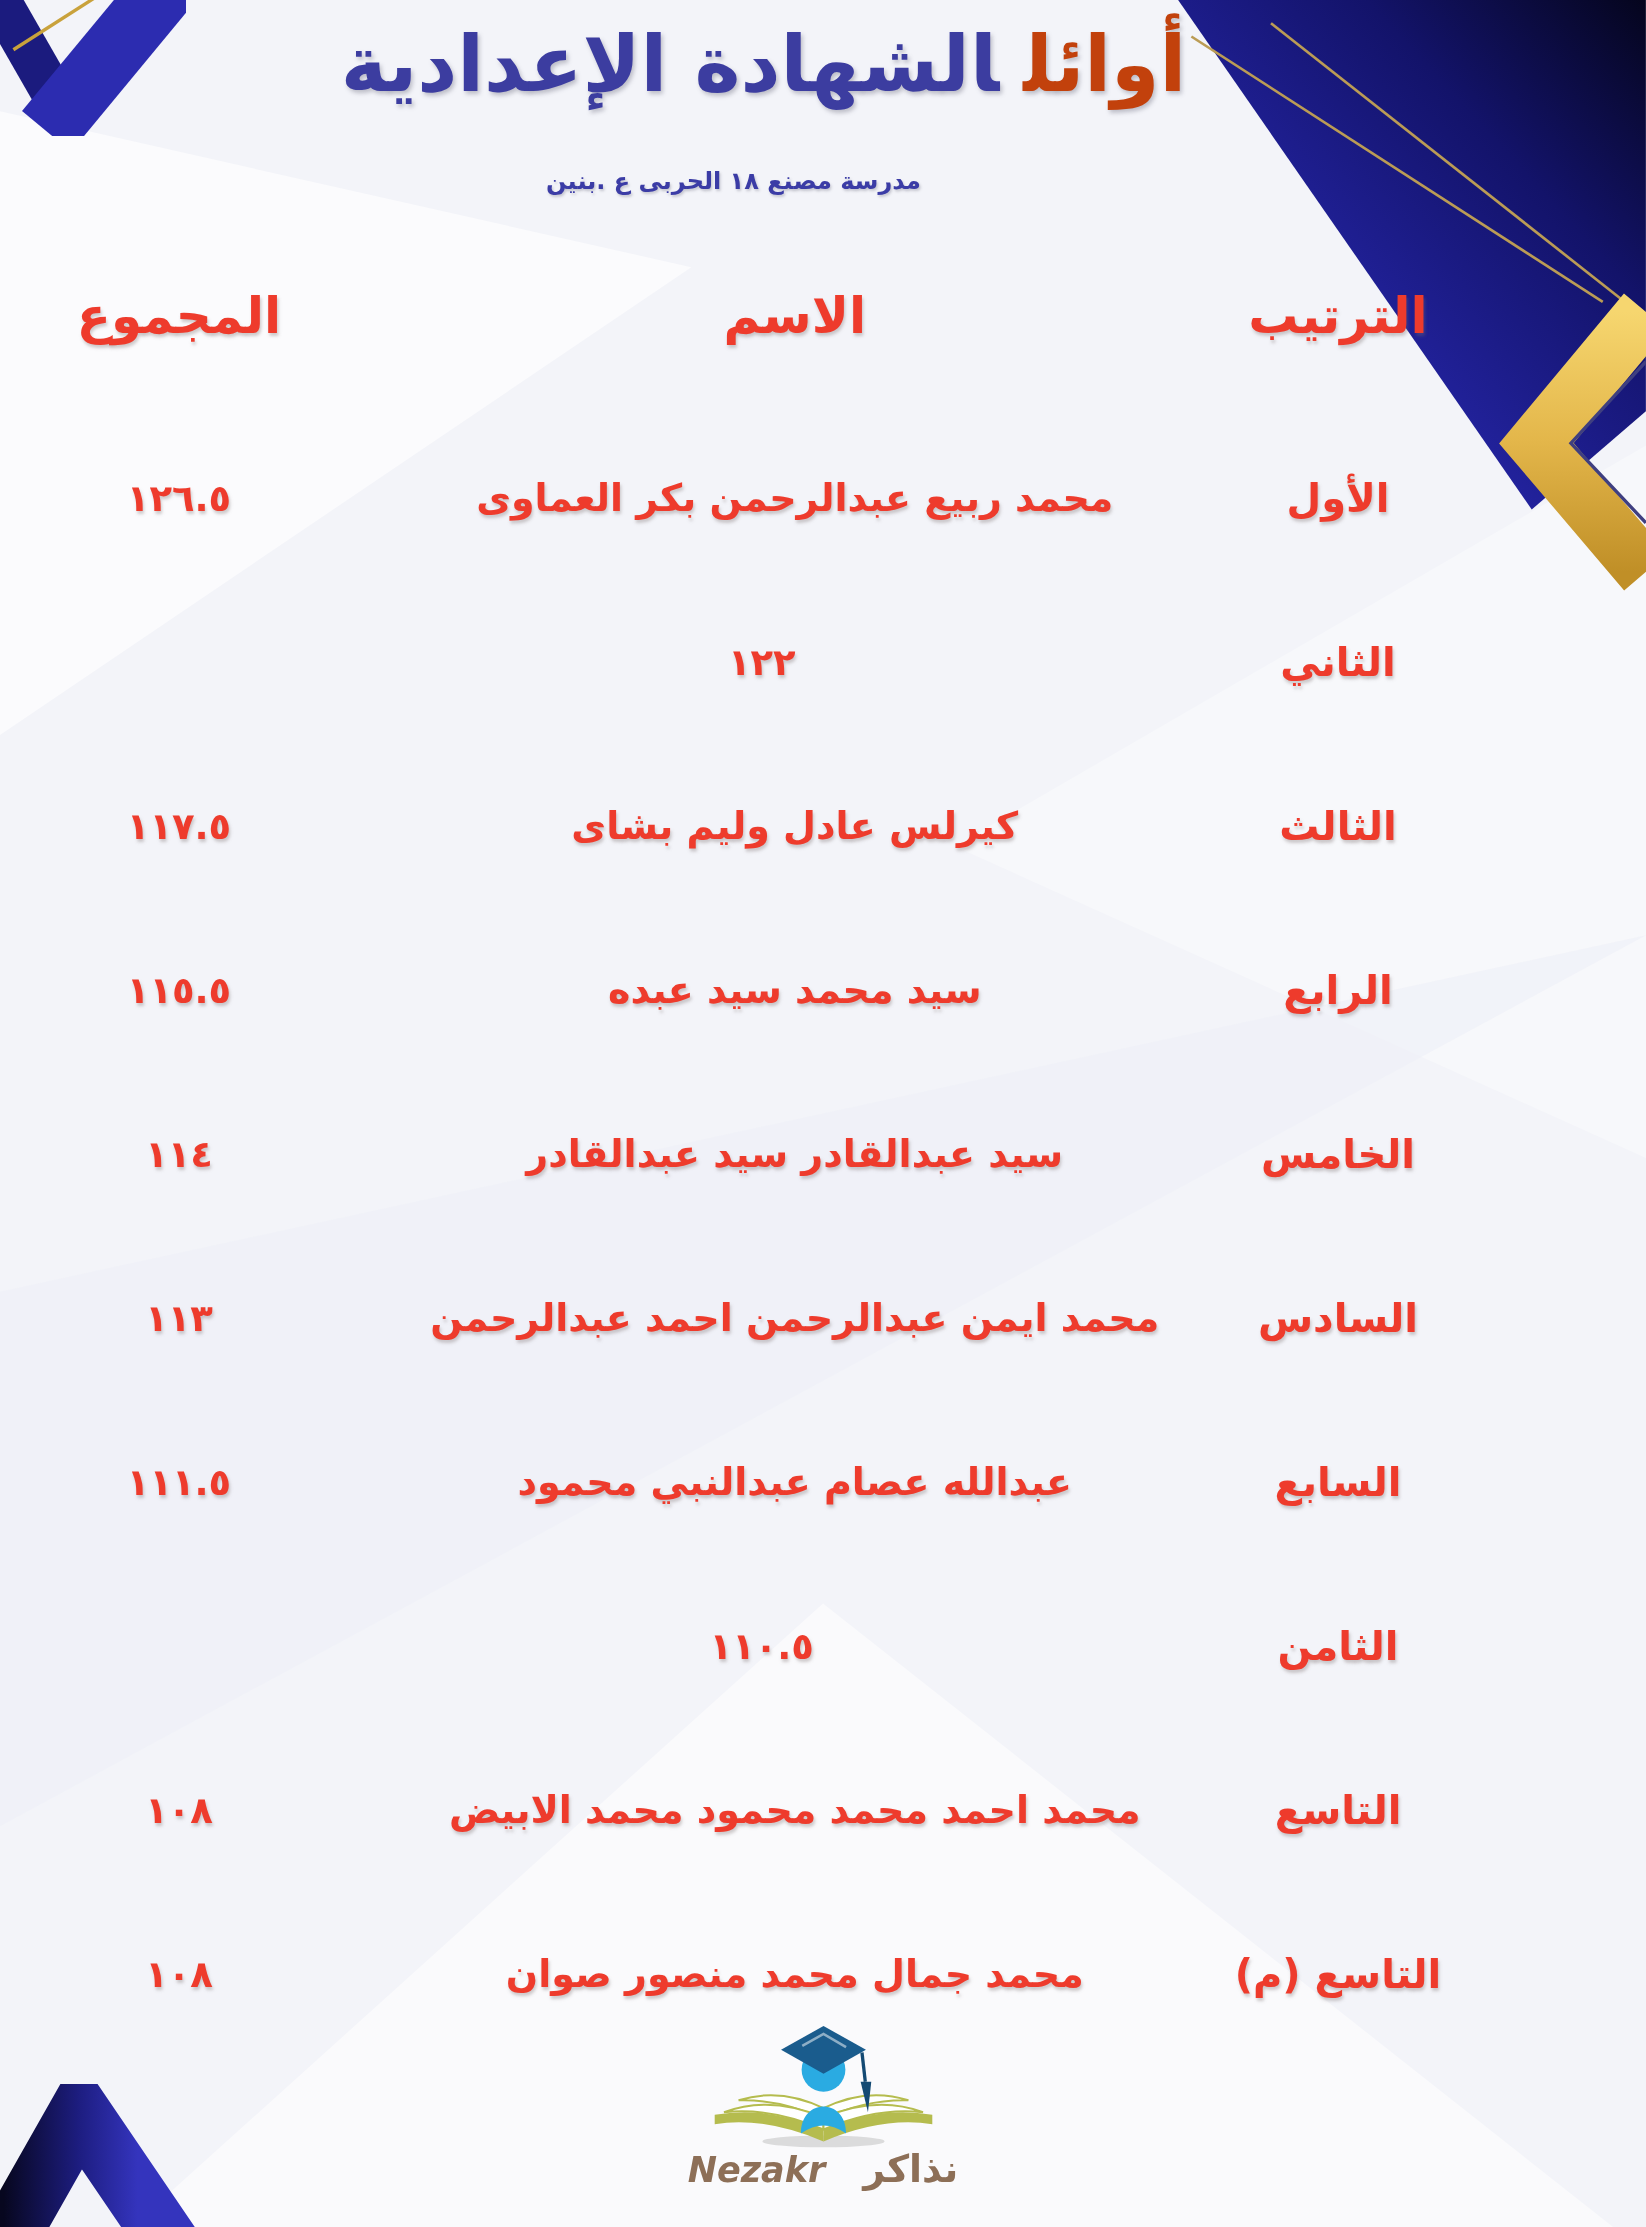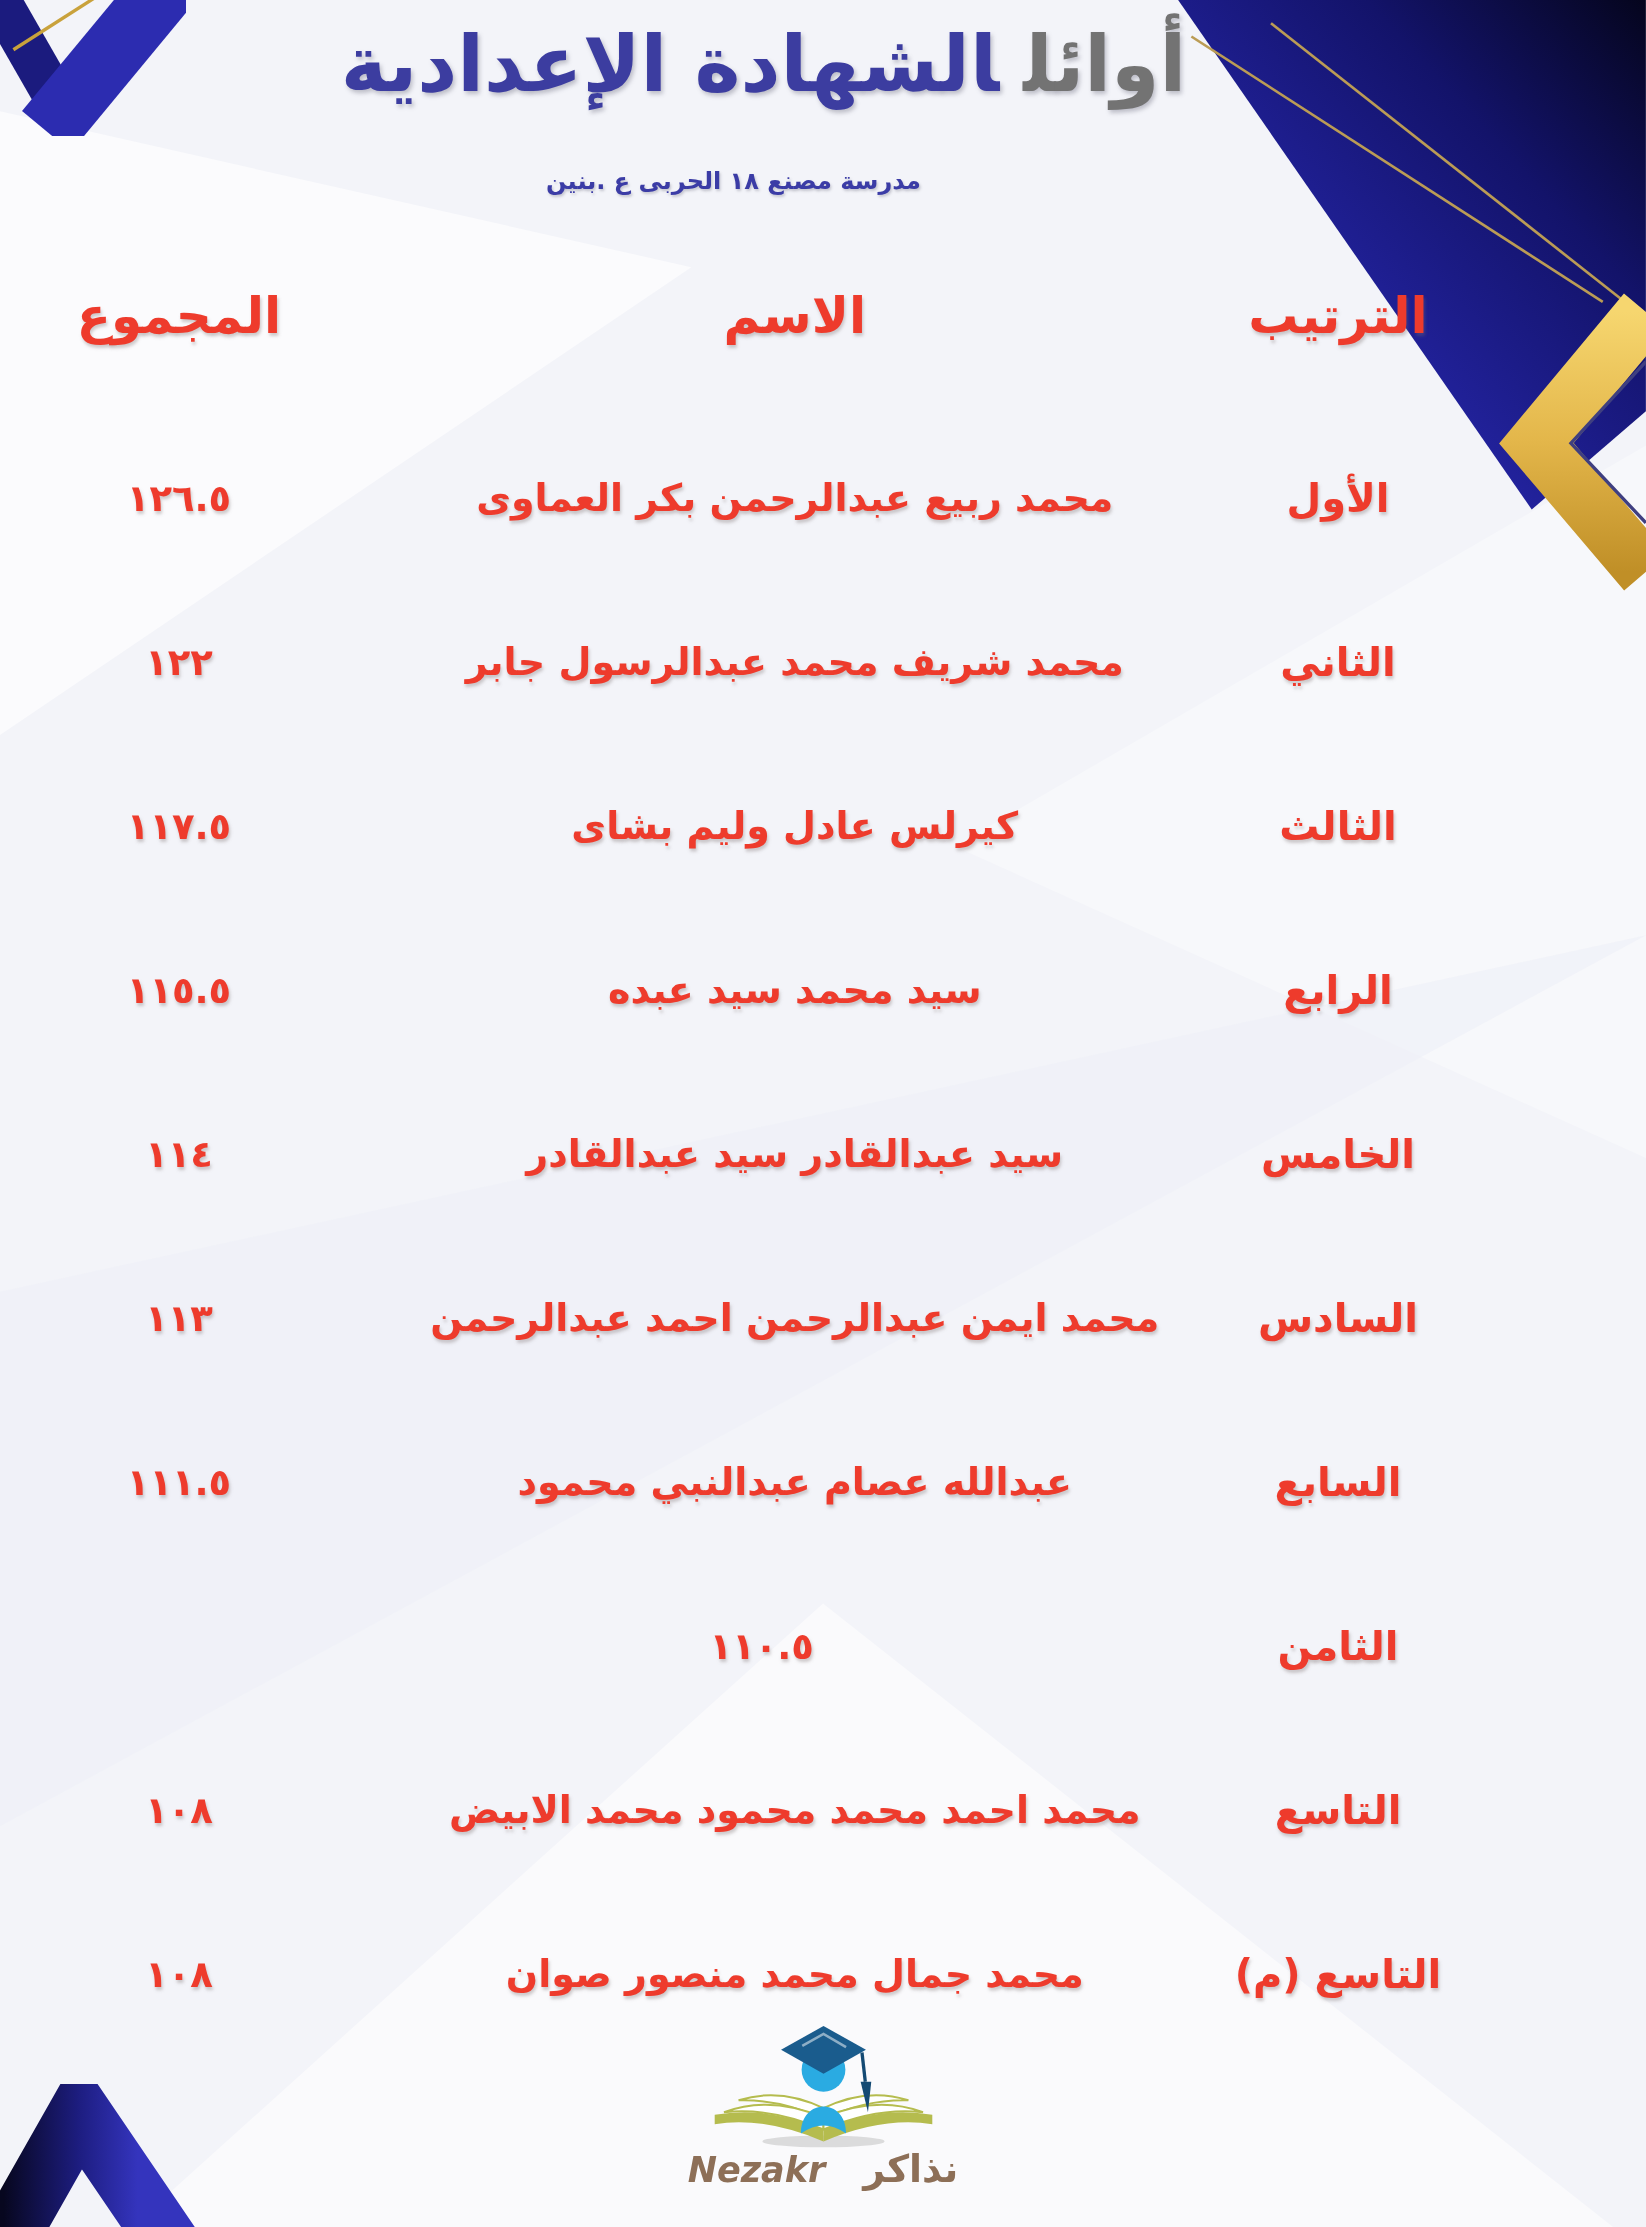--- a/index.html
+++ b/index.html
@@ -18,21 +18,21 @@
   .deco { position:absolute; z-index:1; }
   .deco-tl { left:0; top:0; }
   .deco-tr { left:1178px; top:0; }
   .deco-bl { left:0; top:2084px; }
 
   .txt { position:absolute; left:0; right:0; z-index:2; }
 
   .title { top:12px; text-align:center; direction:rtl; padding-right:119px;
            font-size:78px; font-weight:bold; line-height:1.35;
            text-shadow:2px 3.3px 4px rgba(90,90,110,.35); }
-  .t-black { color:#737373; margin-left:24px; }
+  .t-black { color:#c2410c; margin-left:24px; }
   .t-blue  { color:#3c3da0;text-align:center; }
 
   .subtitle { top:167px; text-align:center; direction:rtl; padding-right:179px;
               font-size:24px; font-weight:bold; color:#3b3ca6;
               text-shadow:1.3px 2px 2.7px rgba(90,90,110,.3); }
 
   .row { display:grid; grid-template-columns:292px 1fr 305px; direction:rtl;
          align-items:center; padding-right:162px; padding-left:26.5px; }
   .cell { text-align:center; color:#ee3b2c; font-weight:bold;
           text-shadow:1.3px 2.7px 3.3px rgba(120,110,110,.35); }
@@ -114,21 +114,20 @@
   </div>
 
   <div class="rows">
     <div class="row">
       <div class="cell rank">الأول</div>
       <div class="cell name">محمد ربيع عبدالرحمن بكر العماوى</div>
       <div class="cell total">١٢٦.٥</div>
     </div>
     <div class="row">
       <div class="cell rank">الثاني</div>
-      <div class="cell name">محمد شريف محمد عبدالرسول جابر</div>
       <div class="cell total">١٢٢</div>
     </div>
     <div class="row">
       <div class="cell rank">الثالث</div>
       <div class="cell name">كيرلس عادل وليم بشاى</div>
       <div class="cell total">١١٧.٥</div>
     </div>
     <div class="row">
       <div class="cell rank">الرابع</div>
       <div class="cell name">سيد محمد سيد عبده</div>

